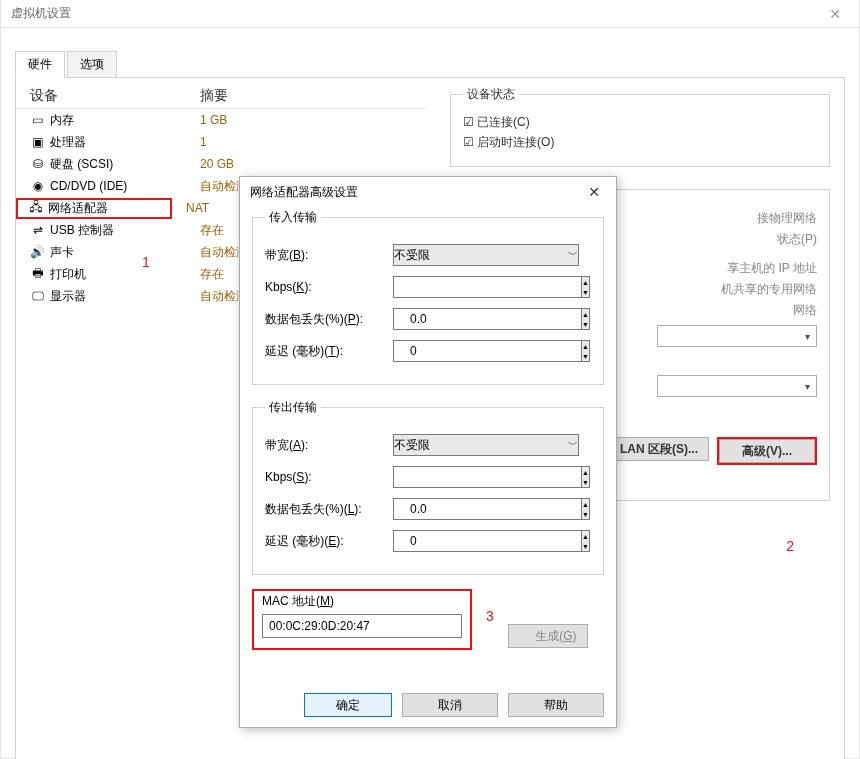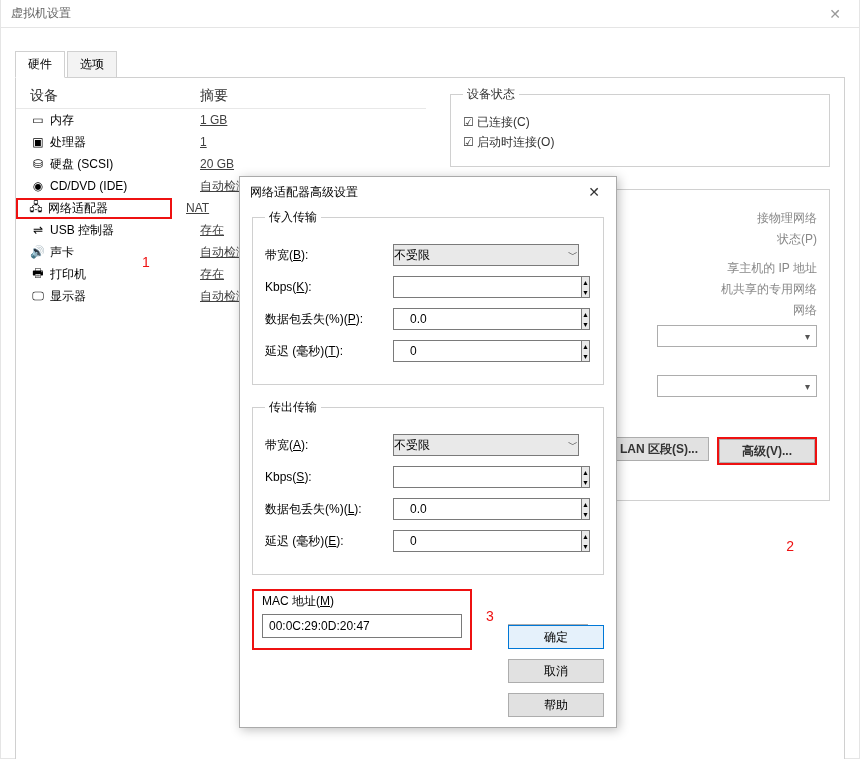--- a/index.html
+++ b/index.html
@@ -81,21 +81,21 @@
     border-bottom: 1px solid #e8e8e8;
   }
   .device-header .col1 { width: 170px; }
   .device-row {
     display: flex;
     padding: 2px 0 2px 14px;
     align-items: center;
     height: 22px;
   }
   .device-row .col1 { width: 170px; display: flex; align-items: center; }
-  .device-row .col2 { flex: 1; color: #404040; text-decoration: underline; }
+  .device-row .col2 { flex: 1; color: #a16207; }
   .dev-icon { width: 16px; height: 14px; margin-right: 4px; display: inline-flex; align-items: center; justify-content: center; }
 
   .hl-red {
     border: 2px solid #e11;
     padding: 0px 4px 0px 10px;
     margin-left: 0px;
   }
   .annot {
     position: absolute;
     color: #e11;
@@ -207,21 +207,21 @@
     height: 24px; width: 200px;
     padding: 0 6px;
     font-size: 12px;
     margin-top: 4px;
   }
   .winbtn.disabled { color: #888; padding-left: 26px; }
 
   .adv-buttons {
     position: absolute;
     bottom: 10px; right: 12px;
-    display: flex; gap: 10px; flex-direction: column;
+    display: flex; gap: 10px;
   }
   .winbtn.primary { border: 1px solid #0078d7; background: #e5f1fb; min-width: 88px; }
 
   .red-box-advanced {
     border: 2px solid #e11;
     padding: 0;
     display: inline-flex;
   }
 
   .watermark {

